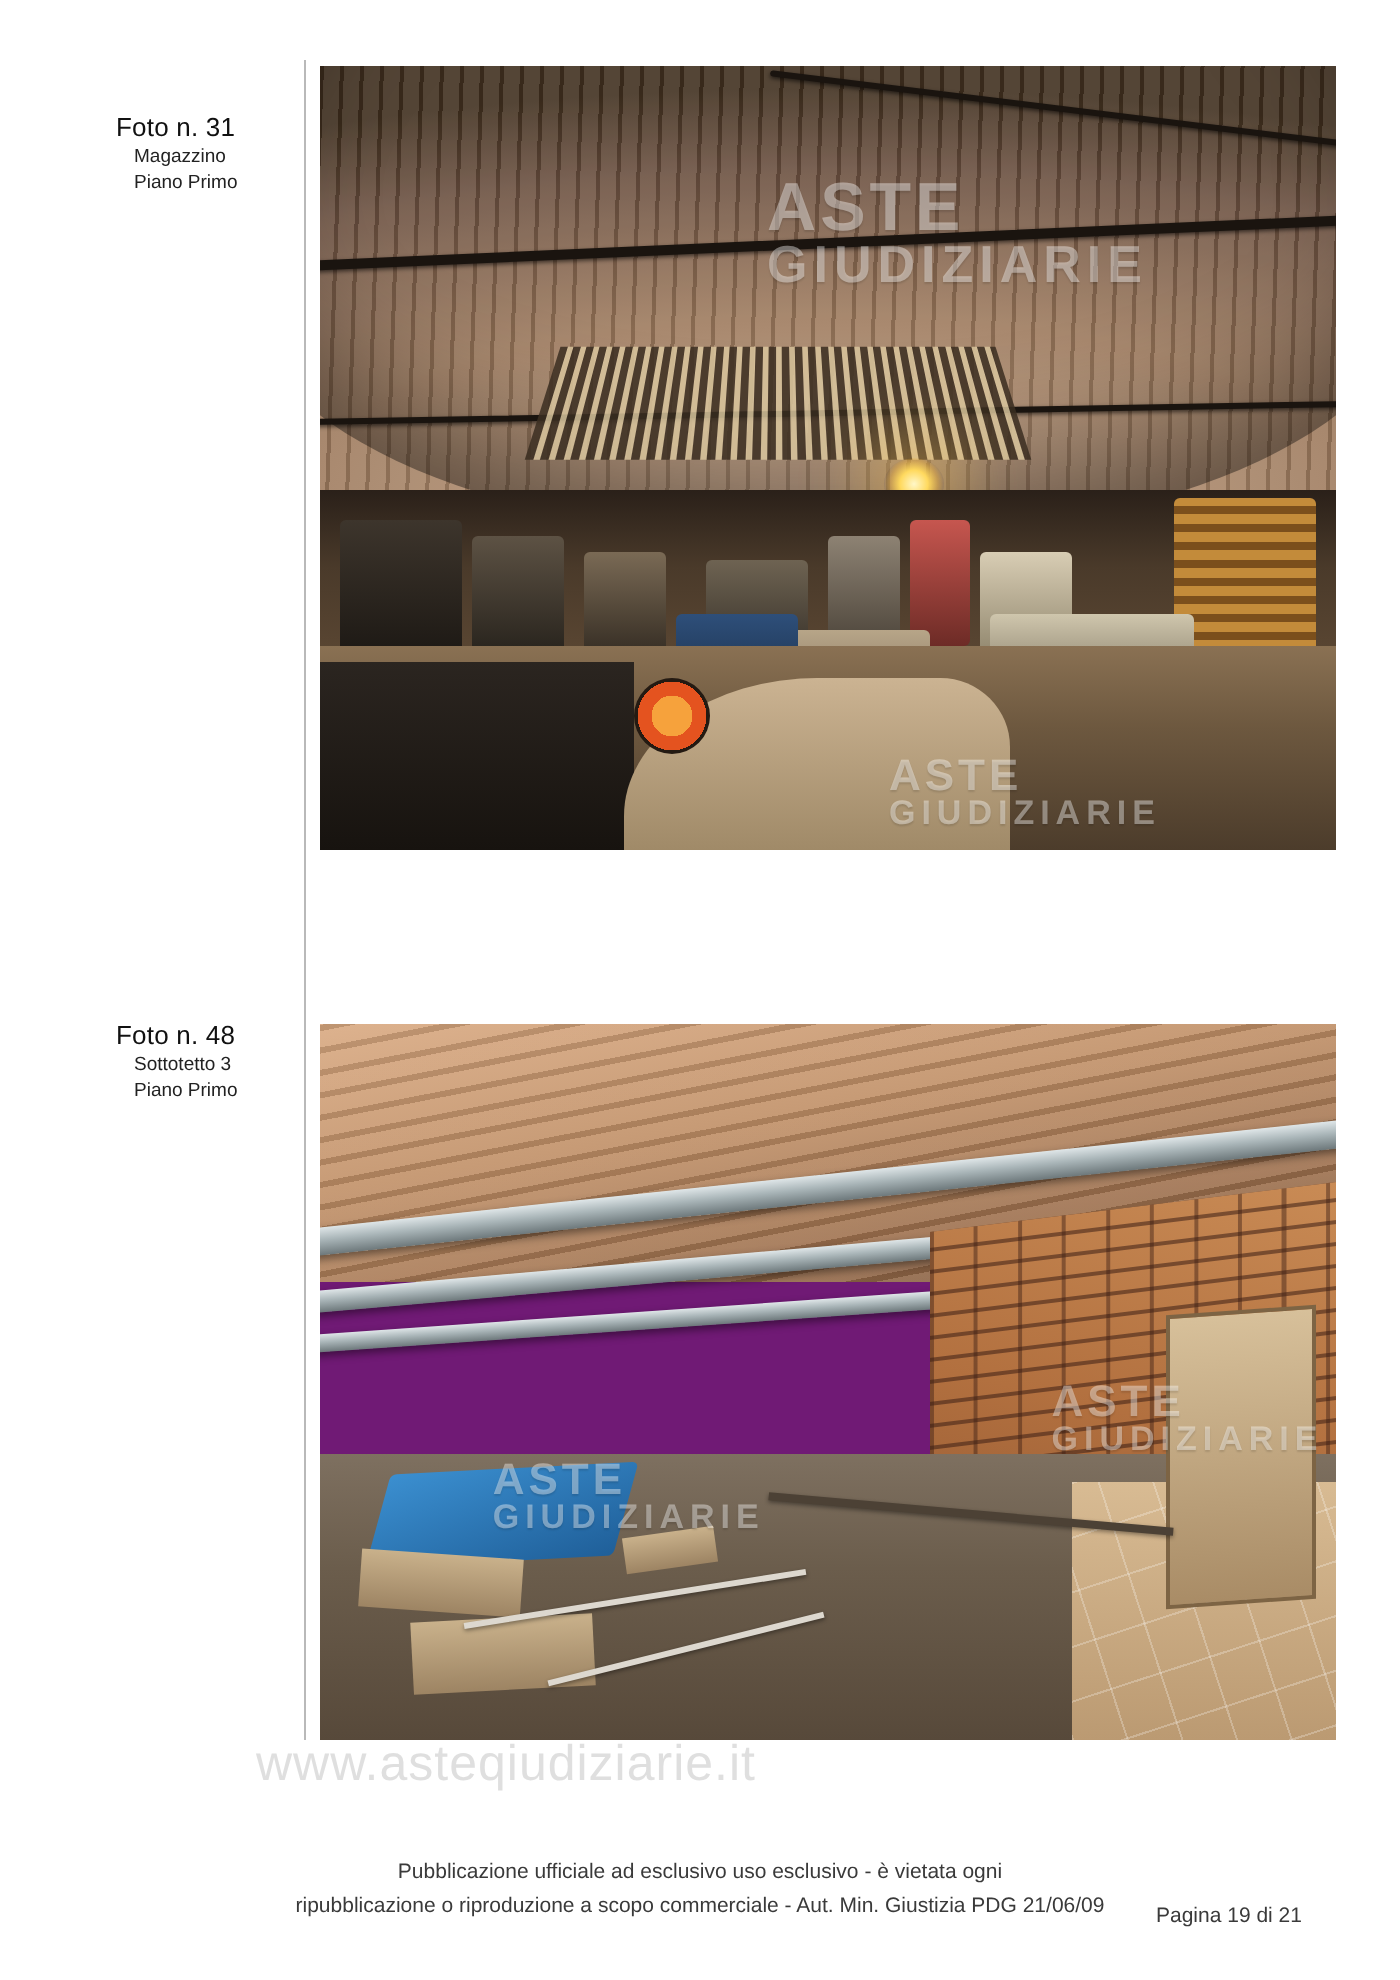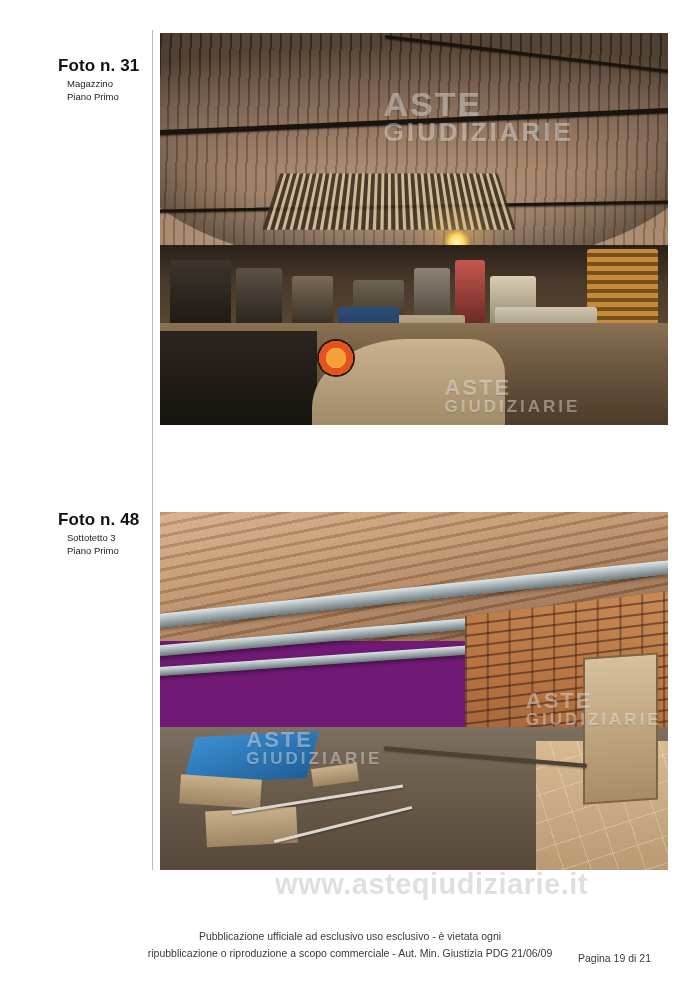--- a/index.html
+++ b/index.html
@@ -36,22 +36,22 @@
     position: absolute;
   }
   .caption {
     position: absolute;
     left: 58px;
     width: 92px;
     text-align: left;
   }
   .caption .cap-title {
     font-family: "Liberation Sans", sans-serif;
-    font-size: 17px;
-    font-weight: bold;
+    font-size: 13px;
+    font-weight: normal;
     color: #111;
     letter-spacing: 0.1px;
     white-space: nowrap;
   }
   .caption .cap-line {
     font-family: "Liberation Sans", sans-serif;
     font-size: 9.5px;
     color: #222;
     margin-left: 9px;
     margin-top: 2px;
@@ -242,24 +242,24 @@
   .wm .l1 { font-size: 34px; display: block; }
   .wm .l2 { font-size: 26px; display: block; letter-spacing: 3px; }
   .wm-sm .l1 { font-size: 22px; }
   .wm-sm .l2 { font-size: 17px; }
 
   .wm-big {
     position: absolute;
     left: 128px;
     top: 868px;
     width: 460px;
-    text-align: right;
-    font-family: "Liberation Sans", sans-serif;
-    font-weight: bold;
-    font-size: 29px;
+    text-align: left;
+    font-family: "Liberation Sans", sans-serif;
+    font-weight: normal;
+    font-size: 25px;
     color: rgba(150,150,150,0.30);
     letter-spacing: 0.5px;
     pointer-events: none;
   }
 
   
   .footer {
     position: absolute;
     left: 0;
     top: 928px;

